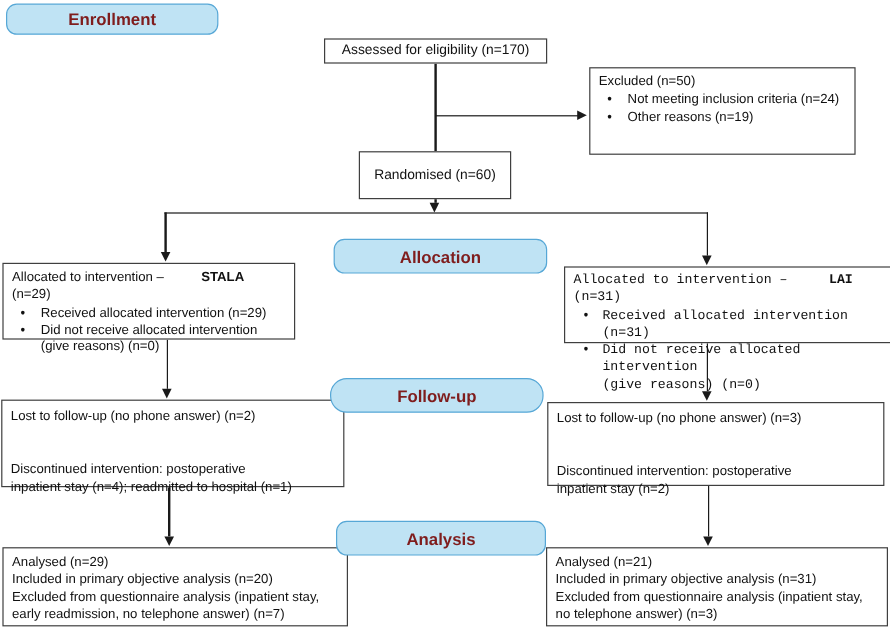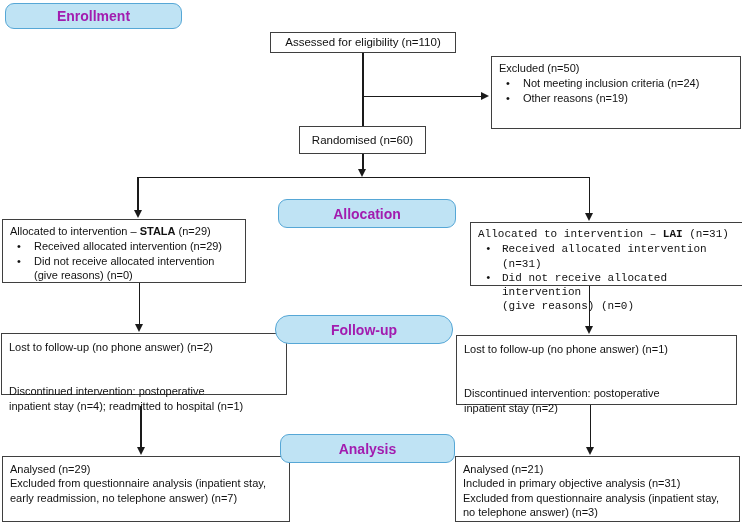--- a/index.html
+++ b/index.html
@@ -6,21 +6,21 @@
   .canvas {
     position:relative; width:742px; height:524px; background:#ffffff;
     font-family:"Liberation Sans", sans-serif; color:#111111;
     overflow:hidden;
   }
   
   .stage {
     position:absolute; z-index:3; box-sizing:border-box;
     background:#bfe3f4; border:1.6px solid #56a7d6; border-radius:9px;
     display:flex; align-items:center; justify-content:center;
-    font-weight:bold; font-size:14px; color:#a21caf;
+    font-weight:bold; font-size:14px; color:#7f1d1d;
   }
   
   .fbox {
     position:absolute; z-index:2; box-sizing:border-box; background:#ffffff;
     border:1.4px solid #3f3f3f; font-size:11px; line-height:1.3;
     padding:4px 7px;
   }
   .fbox.center {
     display:flex; align-items:center; justify-content:center;
     text-align:center; font-size:11.5px; padding:2px;
@@ -38,45 +38,45 @@
   .arr-d {
     position:absolute; z-index:1; width:0; height:0;
     border-left:4.5px solid transparent; border-right:4.5px solid transparent;
     border-top:8.5px solid #1a1a1a;
   }
   .arr-r {
     position:absolute; z-index:1; width:0; height:0;
     border-top:4.5px solid transparent; border-bottom:4.5px solid transparent;
     border-left:8.5px solid #1a1a1a;
   }
-  b { font-weight:bold; }
+  b { font-weight:bold;margin-left:28px; }
 </style>
 </head>
 <body>
 
 <div class="canvas">
 
   <div class="stage" style="left:5px; top:3px; width:177px; height:26px;">Enrollment</div>
   <div class="stage" style="left:278px; top:199px; width:178px; height:29px;text-align:right;">Allocation</div>
   <div class="stage" style="left:275px; top:315px; width:178px; height:29px;border-radius:14px;">Follow-up</div>
   <div class="stage" style="left:280px; top:434px; width:175px; height:29px;">Analysis</div>
 
   <div class="fbox center" style="left:270px; top:32px; width:186px; height:21px;">
-    <span>Assessed for eligibility (n=110)</span>
+    <span>Assessed for eligibility (n=170)</span>
   </div>
 
-  <div class="fbox" style="left:491px; top:56px; width:250px; height:73px;">
+  <div class="fbox" style="left:491px; top:56px; width:222px; height:73px;">
     <div class="t-line">Excluded (n=50)</div>
     <ul class="bullets">
       <li>Not meeting inclusion criteria (n=24)</li>
       <li>Other reasons (n=19)</li>
     </ul>
   </div>
 
-  <div class="fbox center" style="left:299px; top:126px; width:127px; height:28px;justify-content:center;">
+  <div class="fbox center" style="left:299px; top:126px; width:127px; height:40px;justify-content:center;">
     <span>Randomised (n=60)</span>
   </div>
 
   <div class="fbox" style="left:2px; top:219px; width:244px; height:64px;">
     <div class="t-line"><span>Allocated to intervention – </span><b>STALA</b><span> (n=29)</span></div>
     <ul class="bullets">
       <li>Received allocated intervention (n=29)</li>
       <li>Did not receive allocated intervention
 (give reasons) (n=0)</li>
     </ul>
@@ -84,34 +84,35 @@
 
   <div class="fbox" style="left:470px; top:222px; width:283px; height:64px;font-family:Liberation Mono, monospace;">
     <div class="t-line"><span>Allocated to intervention – </span><b>LAI</b><span> (n=31)</span></div>
     <ul class="bullets">
       <li>Received allocated intervention (n=31)</li>
       <li>Did not receive allocated intervention
 (give reasons) (n=0)</li>
     </ul>
   </div>
 
-  <div class="fbox" style="left:1px; top:333px; width:286px; height:62px; padding-top:6px;">
+  <div class="fbox" style="left:1px; top:333px; width:286px; height:73px; padding-top:6px;">
     <p>Lost to follow-up (no phone answer) (n=2)</p>
     <p>Discontinued intervention: postoperative
 inpatient stay (n=4); readmitted to hospital (n=1)</p>
   </div>
 
   <div class="fbox" style="left:456px; top:335px; width:281px; height:70px; padding-top:6px;">
-    <p>Lost to follow-up (no phone answer) (n=1)</p>
+    <p>Lost to follow-up (no phone answer) (n=3)</p>
     <p>Discontinued intervention: postoperative
 inpatient stay (n=2)</p>
   </div>
 
   <div class="fbox" style="left:2px; top:456px; width:288px; height:66px; padding-top:5px;">
     <div class="t-line">Analysed (n=29)</div>
+    <div class="t-line">Included in primary objective analysis (n=20)</div>
     <div class="t-line">Excluded from questionnaire analysis (inpatient stay,
 early readmission, no telephone answer) (n=7)</div>
   </div>
 
   <div class="fbox" style="left:455px; top:456px; width:285px; height:66px; padding-top:5px;">
     <div class="t-line">Analysed (n=21)</div>
     <div class="t-line">Included in primary objective analysis (n=31)</div>
     <div class="t-line">Excluded from questionnaire analysis (inpatient stay,
 no telephone answer) (n=3)</div>
   </div>

